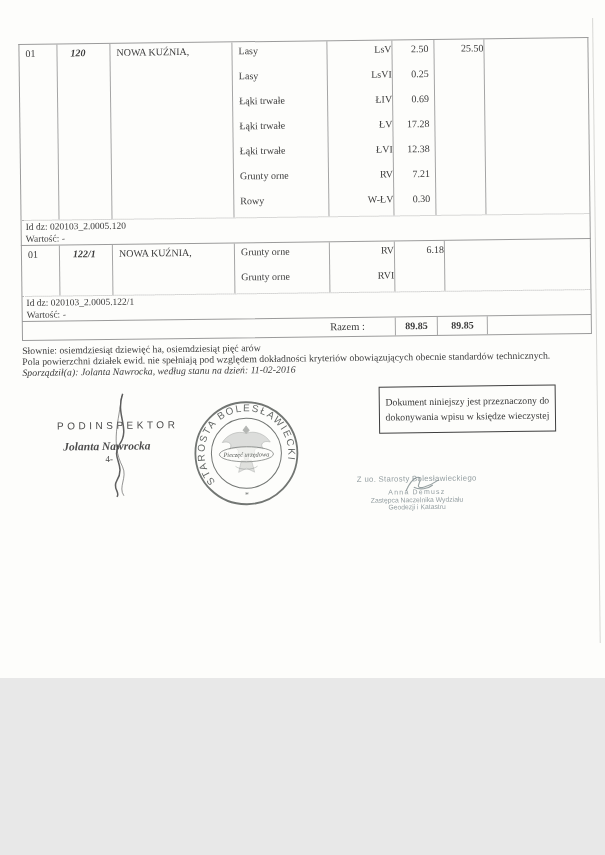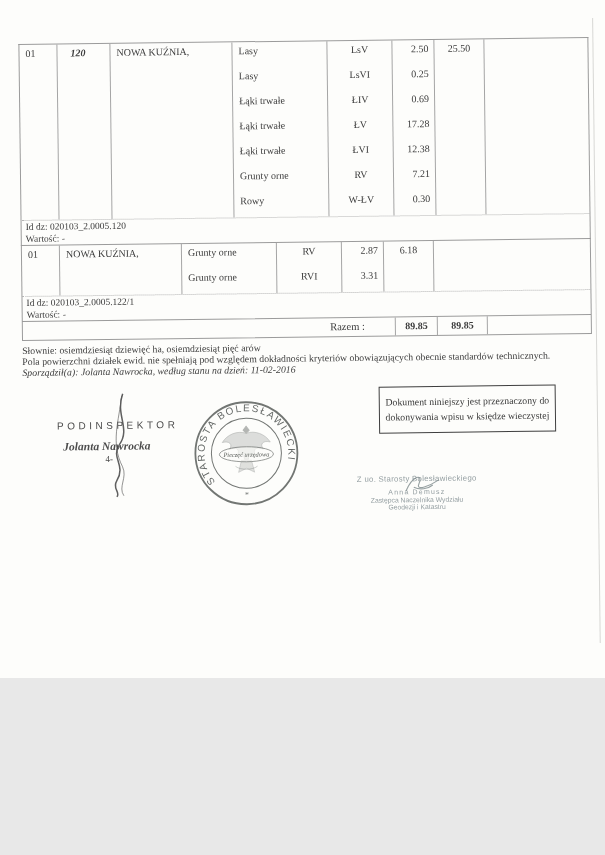--- a/index.html
+++ b/index.html
@@ -10,21 +10,21 @@
 
   
   .block{position:absolute;left:22px;width:570px;border-left:1px solid #9b9b9b;
          border-right:1px solid #9b9b9b;border-top:1px solid #9b9b9b;box-sizing:border-box;background:transparent;}
   .rows{display:flex;}
   .col{box-sizing:border-box;border-right:1px solid #a5a5a5;}
   .col.last{border-right:none;flex:1;}
   .c1{width:38px}.c2{width:53px}.c3{width:122px}.c4{width:95px}.c5{width:65px}.c6{width:42px}.c7{width:50px}
   .cell{height:25px;box-sizing:border-box;font-size:10px;padding-top:3px;white-space:nowrap;overflow:hidden;}
   .pl{padding-left:6px;} .pl2{padding-left:13px;font-style:italic;}
-  .ctr{text-align:center;} .rgt{text-align:right;padding-right:5px;}
+  .ctr{text-align:right;} .rgt{text-align:right;padding-right:5px;}
   .bold{font-weight:bold;}
   .idline{height:13px;border-top:1px dotted #b4b4b4;font-size:9.5px;padding:1px 0 0 4px;box-sizing:border-box;white-space:nowrap;}
   .valline{height:13px;font-size:9.5px;padding:1px 0 0 4px;box-sizing:border-box;}
 
   .band{position:absolute;left:22px;width:570px;height:20px;border:1px solid #9b9b9b;
         box-sizing:border-box;display:flex;}
   .bcell{box-sizing:border-box;height:100%;font-size:10.5px;padding-top:3px;}
   .b1{width:372px;text-align:right;padding-right:30px;}
   .b2{width:42px;border-left:1px solid #a5a5a5;text-align:center;font-weight:bold;font-size:10px;}
   .b3{width:50px;border-left:1px solid #a5a5a5;text-align:center;font-weight:bold;font-size:10px;}
@@ -106,34 +106,33 @@
     </div>
     <div class="idline">Id dz: 020103_2.0005.120</div>
     <div class="valline">Wartość: -</div>
   </div>
 
   <div class="block" style="top:245px;height:76px;">
     <div class="rows" style="height:50px;">
       <div class="col c1">
         <div class="cell pl">01</div>
       </div>
+      <div class="col c2">
+        <div class="cell pl2 bold">122/1</div>
+      </div>
       <div class="col c3">
         <div class="cell pl">NOWA KUŹNIA,</div>
       </div>
       <div class="col c4">
         <div class="cell pl">Grunty orne</div>
         <div class="cell pl">Grunty orne</div>
       </div>
       <div class="col c5">
         <div class="cell ctr">RV</div>
         <div class="cell ctr">RVI</div>
-      </div>
-      <div class="col c6">
-        <div class="cell rgt">2.87</div>
-        <div class="cell rgt">3.31</div>
       </div>
       <div class="col c7">
         <div class="cell ctr">6.18</div>
       </div>
       <div class="col last"></div>
     </div>
     <div class="idline">Id dz: 020103_2.0005.122/1</div>
     <div class="valline">Wartość: -</div>
   </div>
 

